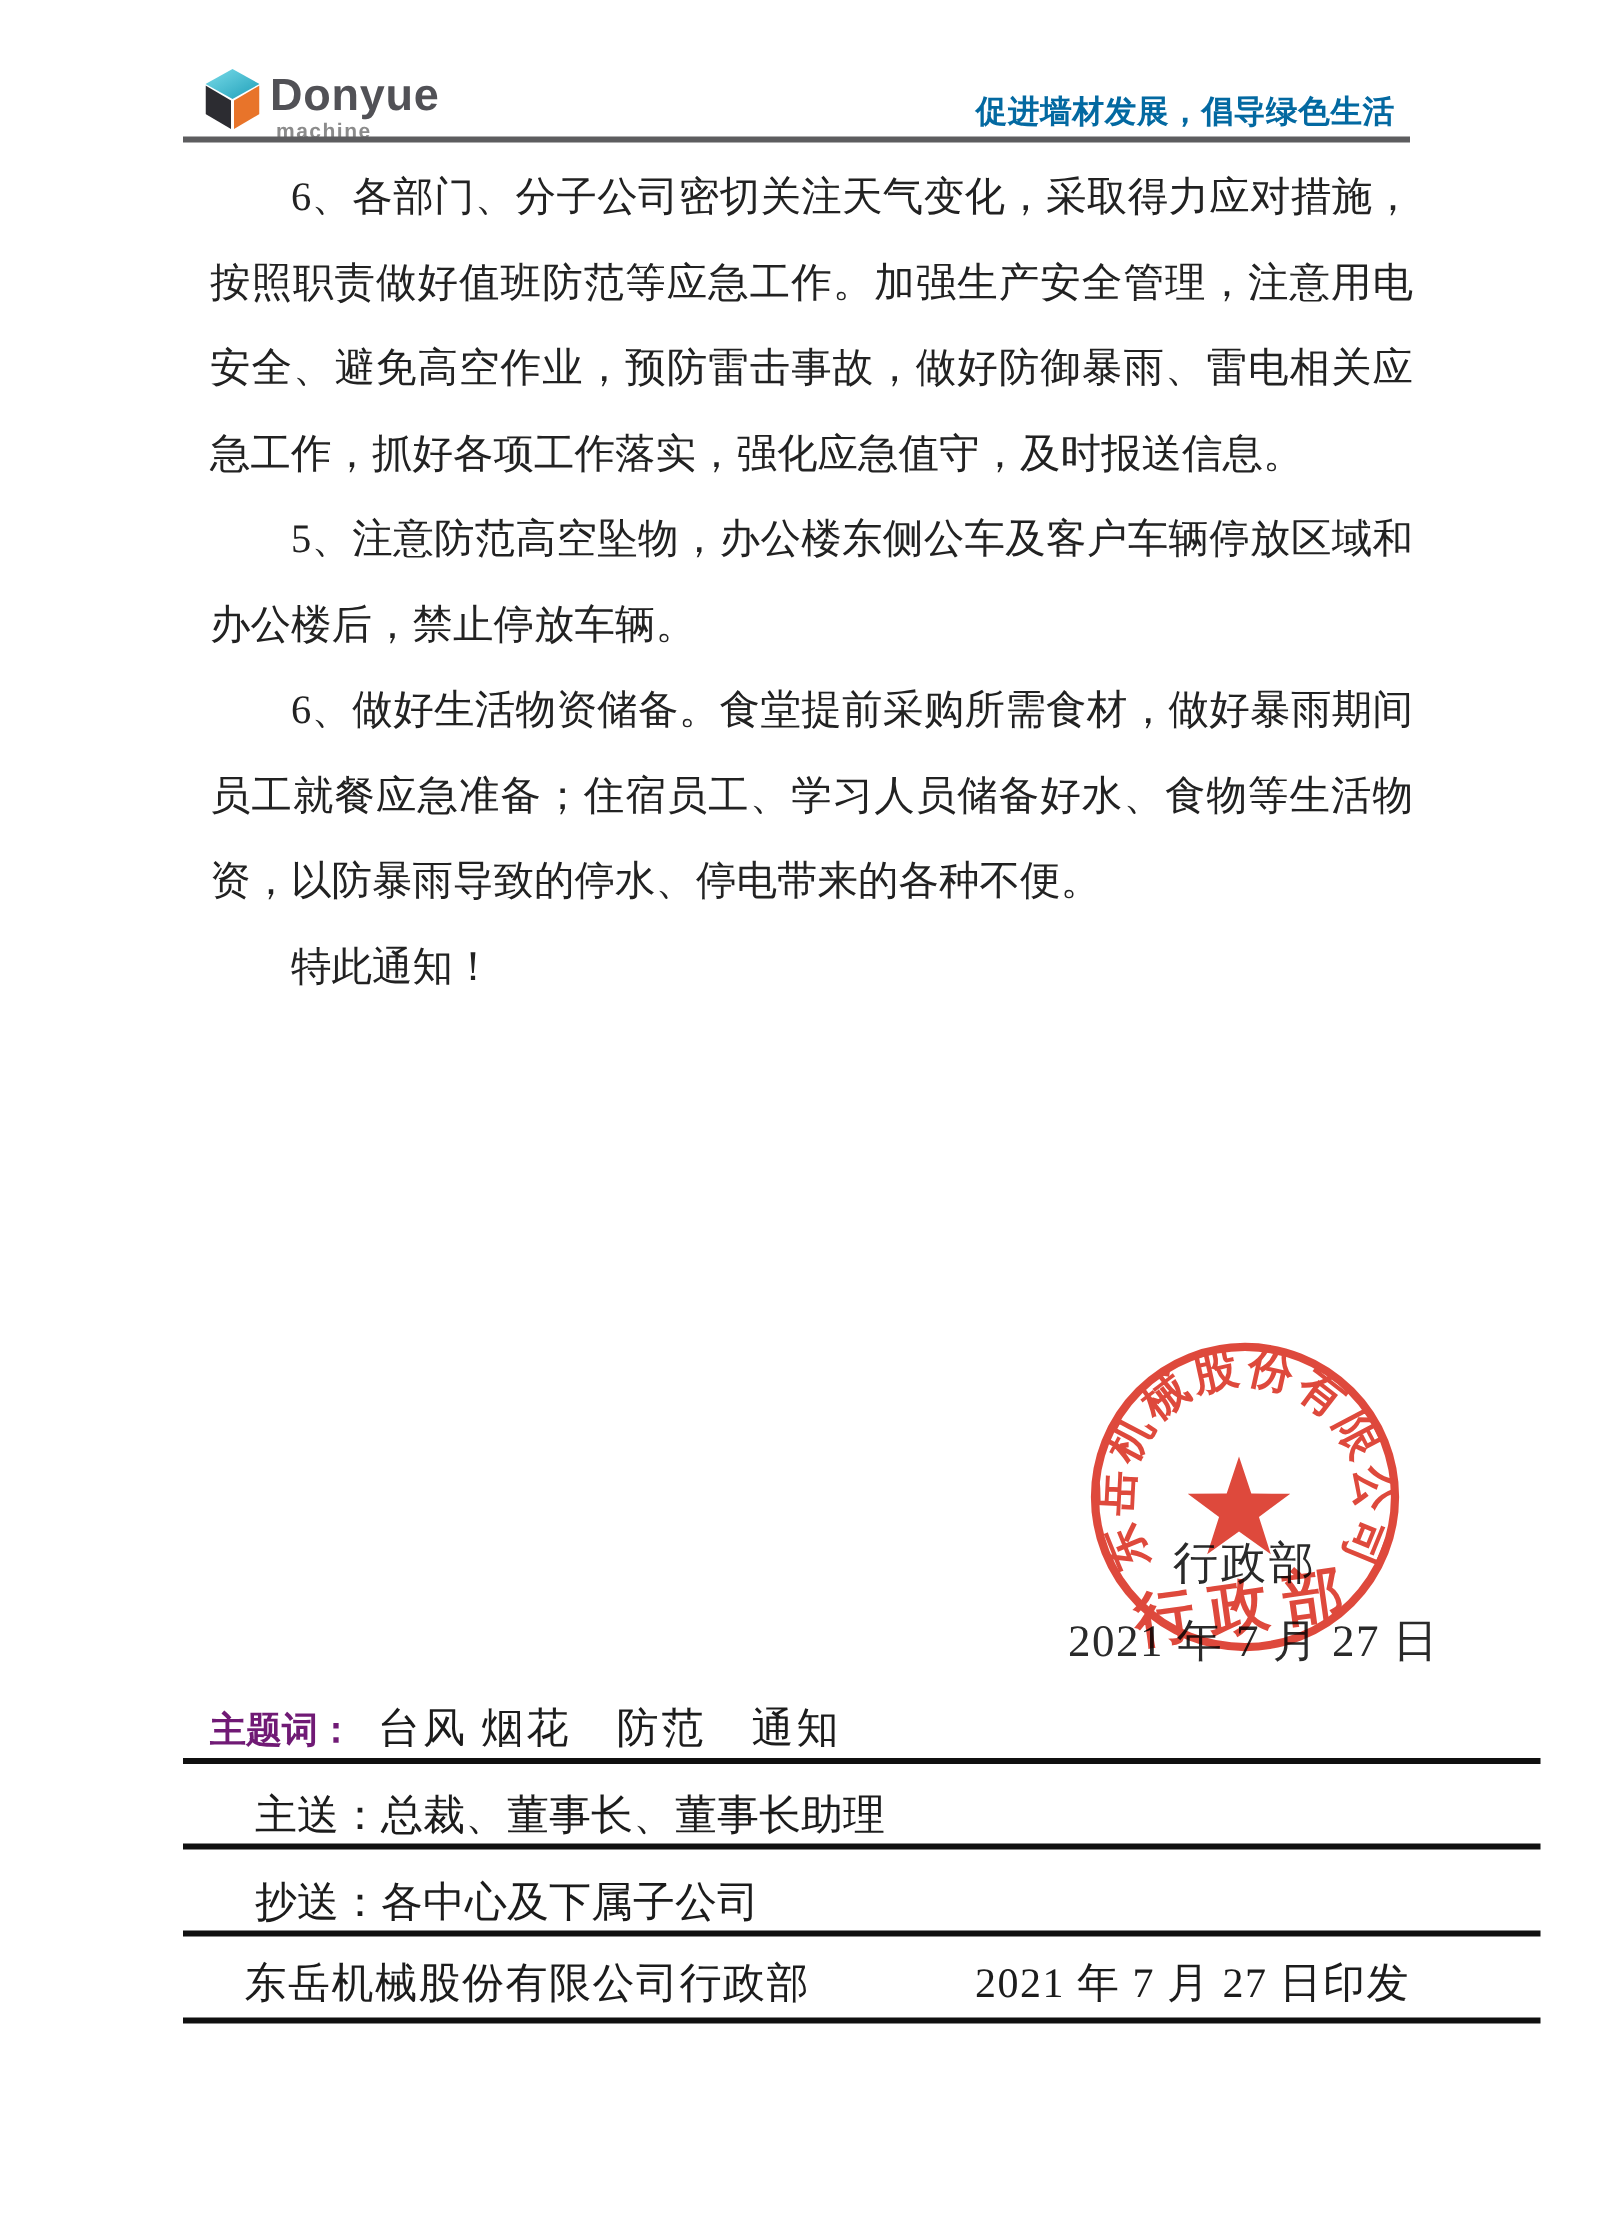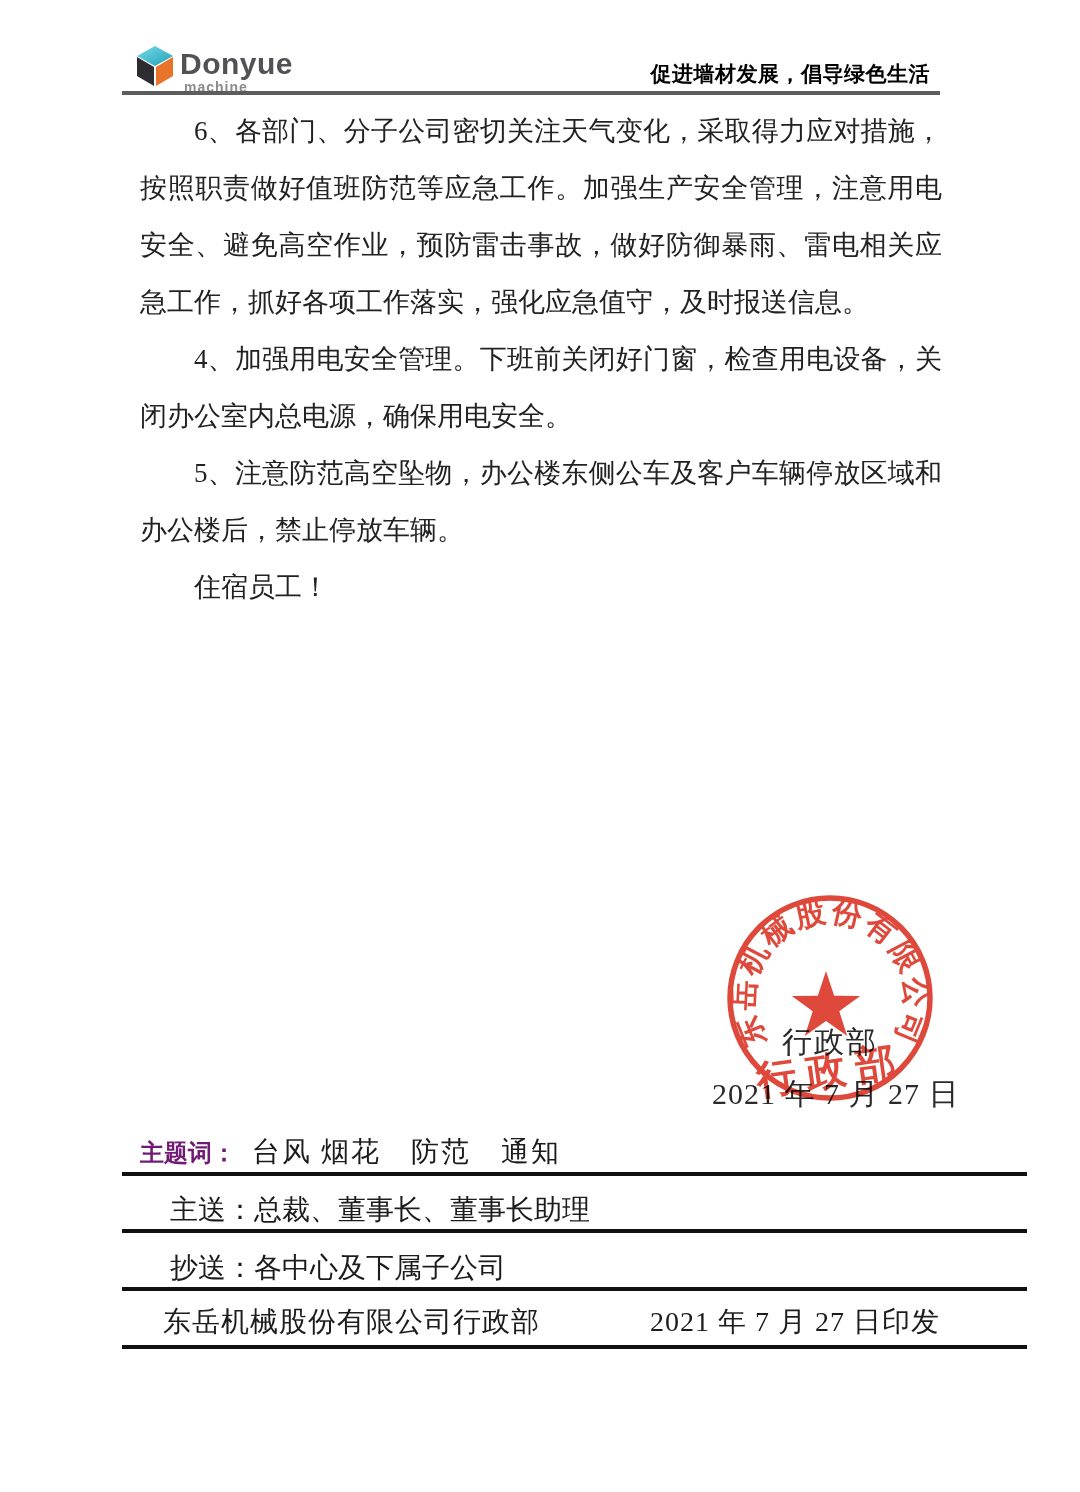--- a/index.html
+++ b/index.html
@@ -23,21 +23,21 @@
     font-weight: 700; font-size: 30px; color: #515156; letter-spacing: 0.5px;
   }
   .brand-sub {
     position: absolute; left: 184px; top: 79px;
     font-family: "Liberation Sans", sans-serif;
     font-weight: 700; font-size: 14px; color: #8b8b8b; letter-spacing: 1px;
   }
   .slogan {
     position: absolute; right: 150px; top: 60px;
     font-family: "Liberation Sans", sans-serif;
-    font-weight: 700; font-size: 21px; color: #000000; letter-spacing: 0.5px;
+    font-weight: 700; font-size: 21px; color: #0369a1; letter-spacing: 0.5px;
   }
   .header-rule {
     position: absolute; left: 122px; top: 91px;
     width: 818px; height: 4px; background: #5d5d5f;
   }
 
   
   .notice-body {
     position: absolute; left: 140px; top: 103px; width: 802px;
     font-size: 27px; line-height: 57px; color: #222;
@@ -96,23 +96,23 @@
       <polygon points="36,11 19,21 19,40 36,30" fill="#e8742a"></polygon>
     </svg>
     <div class="brand-name">Donyue</div>
     <div class="brand-sub">machine</div>
     <div class="slogan">促进墙材发展，倡导绿色生活</div>
     <div class="header-rule"></div>
   </div>
 
   <div class="notice-body">
     <p>6、各部门、分子公司密切关注天气变化，采取得力应对措施，按照职责做好值班防范等应急工作。加强生产安全管理，注意用电安全、避免高空作业，预防雷击事故，做好防御暴雨、雷电相关应急工作，抓好各项工作落实，强化应急值守，及时报送信息。</p>
-    <p>4、加强用电安全管理。下班前关闭好门窗，检查用电设备，关闭办公室内总电源，确保用电安全。</p>
     <p>5、注意防范高空坠物，办公楼东侧公车及客户车辆停放区域和办公楼后，禁止停放车辆。</p>
-    <p>住宿员工！</p>
+    <p>6、做好生活物资储备。食堂提前采购所需食材，做好暴雨期间员工就餐应急准备；住宿员工、学习人员储备好水、食物等生活物资，以防暴雨导致的停水、停电带来的各种不便。</p>
+    <p>特此通知！</p>
   </div>
 
   <div class="sig-dept">行政部</div>
   <div class="sig-date">2021 年 7 月 27 日</div>
 
   <svg class="seal" width="220" height="212" viewBox="0 0 220 212">
     <circle cx="112" cy="106" r="100" fill="none" stroke="#dc392b" stroke-width="5.5"></circle>
     <path id="sealArc" d="M 51.3 151.7 A 76 76 0 1 1 172.7 151.7" fill="none"></path>
     <text font-size="30" font-weight="bold" fill="#dc392b" letter-spacing="3" font-family="Liberation Serif, serif">
       <textPath href="#sealArc" startOffset="50%" text-anchor="middle">东岳机械股份有限公司</textPath>

